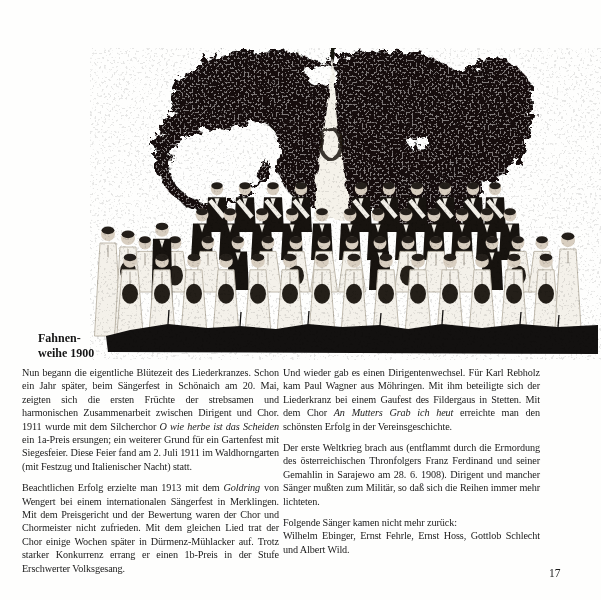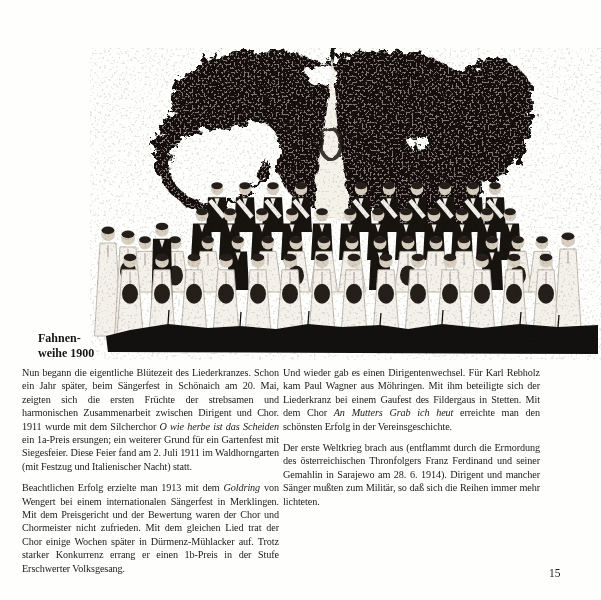--- a/index.html
+++ b/index.html
@@ -366,18 +366,18 @@
   <div>weihe 1900</div>
 </div>
 
 <div class="columns">
   <div class="col" id="col-left">
       <p><span>Nun begann die eigentliche Blütezeit des Liederkranzes. Schon ein Jahr später, beim Sängerfest in Schönaich am 20. Mai, zeigten sich die ersten Früchte der strebsamen und harmonischen Zusammenarbeit zwischen Dirigent und Chor. 1911 wurde mit dem Silcherchor </span><i>O wie herbe ist das Scheiden</i><span> ein 1a-Preis ersungen; ein weiterer Grund für ein Gartenfest mit Siegesfeier. Diese Feier fand am 2. Juli 1911 im Waldhorngarten (mit Festzug und Italienischer Nacht) statt.</span></p>
       <p><span>Beachtlichen Erfolg erzielte man 1913 mit dem </span><i>Goldring</i><span> von Wengert bei einem internationalen Sängerfest in Merklingen. Mit dem Preisgericht und der Bewertung waren der Chor und Chormeister nicht zufrieden. Mit dem gleichen Lied trat der Chor einige Wochen später in Dürmenz-Mühlacker auf. Trotz starker Konkurrenz errang er einen 1b-Preis in der Stufe Erschwerter Volksgesang.</span></p>
     </div>
   <div class="col" id="col-right">
       <p><span>Und wieder gab es einen Dirigentenwechsel. Für Karl Rebholz kam Paul Wagner aus Möhringen. Mit ihm beteiligte sich der Liederkranz bei einem Gaufest des Fildergaus in Stetten. Mit dem Chor </span><i>An Mutters Grab ich heut</i><span> erreichte man den schönsten Erfolg in der Vereinsgeschichte.</span></p>
-      <p><span>Der erste Weltkrieg brach aus (entflammt durch die Ermordung des österreichischen Thronfolgers Franz Ferdinand und seiner Gemahlin in Sarajewo am 28. 6. 1914). Dirigent und mancher Sänger mußten zum Militär, so daß sich die Reihen immer mehr lichteten.</span></p>
-      <p><br></p>
+      <p><span>Der erste Weltkrieg brach aus (entflammt durch die Ermordung des österreichischen Thronfolgers Franz Ferdinand und seiner Gemahlin in Sarajewo am 28. 6. 1908). Dirigent und mancher Sänger mußten zum Militär, so daß sich die Reihen immer mehr lichteten.</span></p>
+      <p><span>Folgende Sänger kamen nicht mehr zurück:</span><br><span>Wilhelm Ebinger, Ernst Fehrle, Ernst Hoss, Gottlob Schlecht und Albert Wild.</span></p>
     </div>
 </div>
 
-<div class="page-number">15</div>
+<div class="page-number">17</div>
 
 </body></html>

